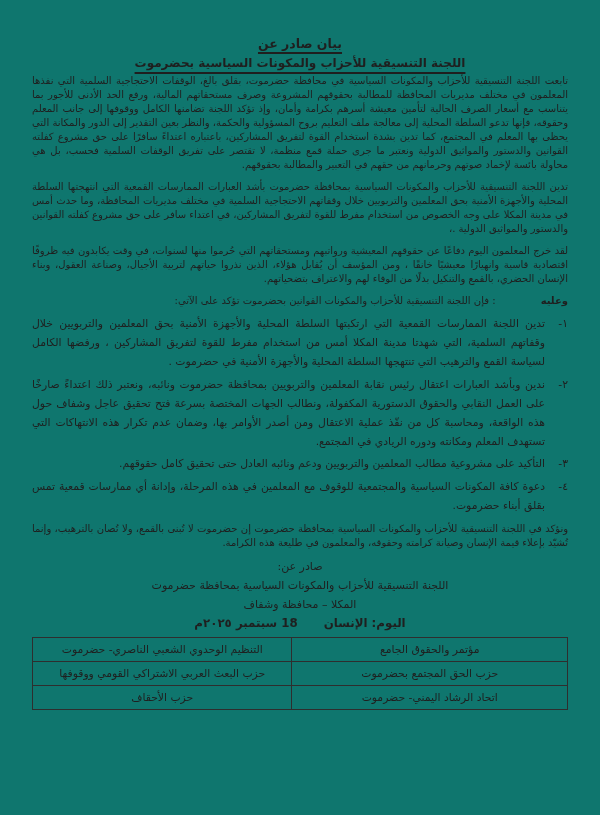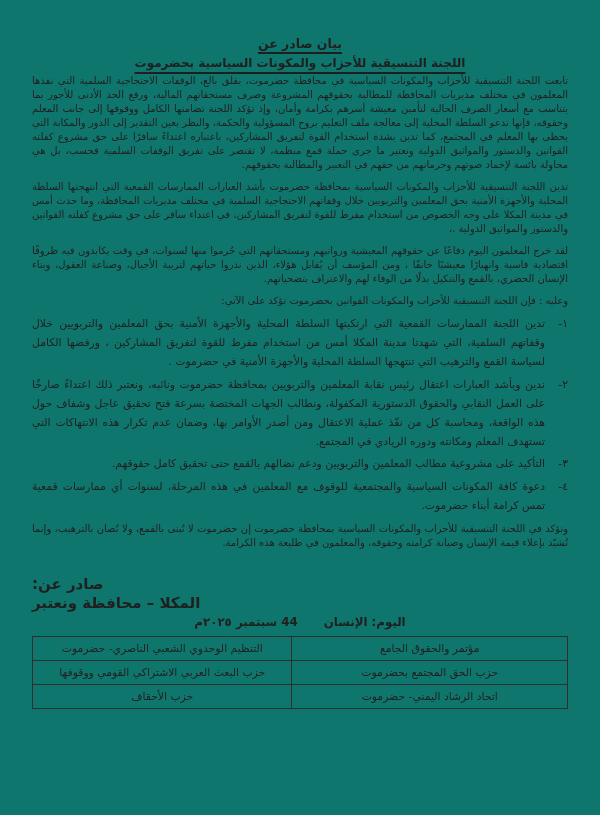--- a/index.html
+++ b/index.html
@@ -17,28 +17,28 @@
   .subtitle {
     text-align:center; font-weight:bold; font-size:12px;
     text-decoration:underline; text-underline-offset:5px; text-decoration-thickness:1.5px;
     margin-bottom:4px;
   }
   .para {
     font-size:10px; line-height:14px; text-align:justify;
     margin-bottom:8px;
   }
   .intro { margin-bottom:6px; }
-  .intro .lead { font-weight:normal; }
+  .intro .lead { font-weight:bold;margin-left:42px; }
   .nlist { margin-bottom:7px; }
   .li { display:flex; font-size:10.8px; line-height:19.2px; margin-bottom:3px; }
   .li .num { min-width:23px; flex:0 0 auto; padding-left:5px; }
   .li .txt { flex:1 1 auto; text-align:justify; }
-  .closing { margin-top:2px; margin-bottom:25px; }
+  .closing { margin-top:2px; margin-bottom:7px; }
   .footer-line {
-    text-align:left; font-weight:bold; font-size:15px; line-height:19px;
+    text-align:center; font-weight:normal; font-size:11px; line-height:19px;
   }
   .date-line {
     display:flex; justify-content:center; gap:26px;
     font-weight:bold; font-size:11.8px; line-height:19px; margin-bottom:4px;
   }
   table.sign {
     width:100%; border-collapse:collapse; table-layout:fixed;
   }
   table.sign td {
     border:1px solid #2e2e2e; height:24px; vertical-align:middle;
@@ -65,35 +65,36 @@
     <div class="li">
       <span class="num">١-</span>
       <span class="txt">تدين اللجنة الممارسات القمعية التي ارتكبتها السلطة المحلية والأجهزة الأمنية بحق المعلمين والتربويين خلال وقفاتهم السلمية، التي شهدتا مدينة المكلا أمس من استخدام مفرط للقوة لتفريق المشاركين ، ورفضها الكامل لسياسة القمع والترهيب التي تنتهجها السلطة المحلية والأجهزة الأمنية في حضرموت .</span>
     </div>
     <div class="li">
       <span class="num">٢-</span>
       <span class="txt">ندين وبأشد العبارات اعتقال رئيس نقابة المعلمين والتربويين بمحافظة حضرموت ونائبه، ونعتبر ذلك اعتداءً صارخًا على العمل النقابي والحقوق الدستورية المكفولة، ونطالب الجهات المختصة بسرعة فتح تحقيق عاجل وشفاف حول هذه الواقعة، ومحاسبة كل من نفّذ عملية الاعتقال ومن أصدر الأوامر بها، وضمان عدم تكرار هذه الانتهاكات التي تستهدف المعلم ومكانته ودوره الريادي في المجتمع.</span>
     </div>
     <div class="li">
       <span class="num">٣-</span>
-      <span class="txt">التأكيد على مشروعية مطالب المعلمين والتربويين ودعم نضالهم بالقمع حتى تحقيق كامل حقوقهم.</span>
+      <span class="txt">التأكيد على مشروعية مطالب المعلمين والتربويين ودعم ونائبه العادل حتى تحقيق كامل حقوقهم.</span>
     </div>
     <div class="li">
       <span class="num">٤-</span>
-      <span class="txt">دعوة كافة المكونات السياسية والمجتمعية للوقوف مع المعلمين في هذه المرحلة، لسنوات أي ممارسات قمعية تمس كرامة أبناء حضرموت.</span>
+      <span class="txt">دعوة كافة المكونات السياسية والمجتمعية للوقوف مع المعلمين في هذه المرحلة، وإدانة أي ممارسات قمعية تمس بقلق أبناء حضرموت.</span>
     </div>
   </div>
 
   <p class="para closing">ونؤكد في اللجنة التنسيقية للأحزاب والمكونات السياسية بمحافظة حضرموت إن حضرموت لا تُبنى بالقمع، ولا تُصان بالترهيب، وإنما تُشيّد بإعلاء قيمة الإنسان وصيانة كرامته وحقوقه، والمعلمون في طليعة هذه الكرامة.</p>
 
   <div class="footer-line">صادر عن:</div>
-  <div class="footer-line">المكلا – محافظة ونعتبر</div>
+  <div class="footer-line">اللجنة التنسيقية للأحزاب والمكونات السياسية بمحافظة حضرموت</div>
+  <div class="footer-line">المكلا – محافظة وشفاف</div>
   <div class="date-line">
     <span>اليوم:  الإنسان</span>
-    <span>44 سبتمبر ٢٠٢٥م</span>
+    <span>18 سبتمبر ٢٠٢٥م</span>
   </div>
 
   <table class="sign">
     <tbody>
       <tr>
         <td class="c1">مؤتمر والحقوق الجامع</td>
         <td class="c2">التنظيم الوحدوي الشعبي  الناصري- حضرموت</td>
       </tr>
       <tr>
         <td class="c1">حزب الحق المجتمع بحضرموت</td>

